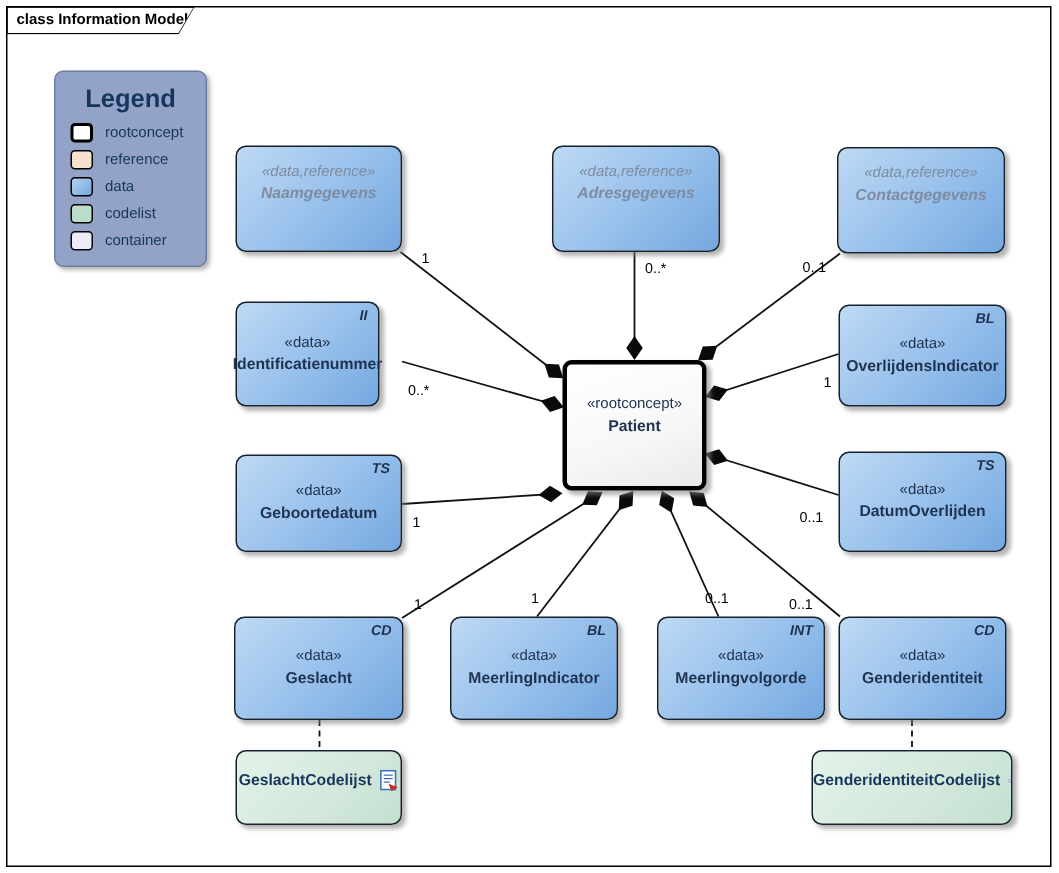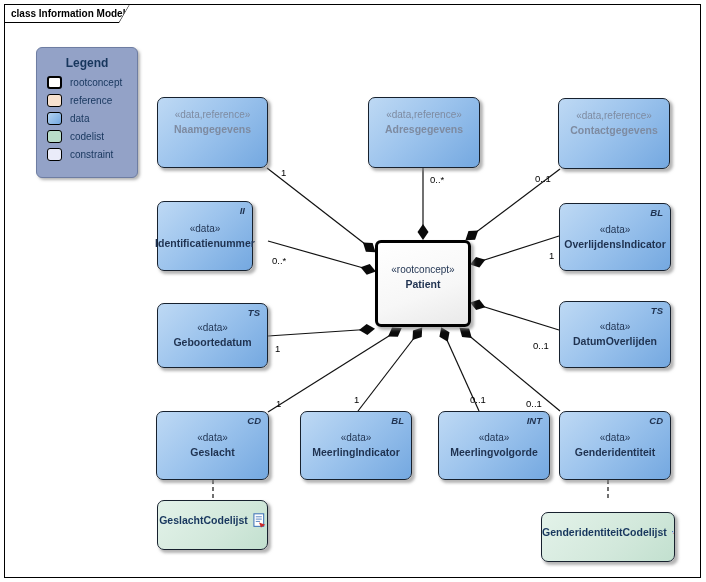--- a/index.html
+++ b/index.html
@@ -10,35 +10,35 @@
   
   .frame{position:absolute;left:4px;top:4px;width:695px;height:572px;border:1px solid #000;}
   .tab{position:absolute;left:4px;top:4px;width:126px;height:19px;background:#000;
        clip-path:polygon(0 0,100% 0,calc(100% - 11px) 100%,0 100%);}
   .tab-inner{position:absolute;left:1px;top:1px;width:124px;height:17px;background:#fff;
        clip-path:polygon(0 0,100% 0,calc(100% - 10px) 100%,0 100%);
        font-size:10px;font-weight:bold;color:#000;line-height:17px;padding-left:6px;box-sizing:border-box;}
   
   .legend{position:absolute;background:#93a2c7;border:1px solid #6e7da2;border-radius:6px;
           box-shadow:2px 2px 3px rgba(120,120,120,.55);}
-  .legend-title{text-align:center;font-weight:bold;font-size:12px;color:#17365d;margin:8px 0 6px 0;}
+  .legend-title{text-align:center;font-weight:bold;font-size:17px;color:#17365d;margin:8px 0 6px 0;}
   .legend-item{display:flex;align-items:center;gap:8px;margin:5px 0 5px 10px;text-align:center;}
   .swatch{width:15px;height:13px;border-radius:3px;border:1.4px solid #000;box-sizing:border-box;flex:0 0 auto;}
   .swatch.rootconcept{background:#ffffff;border-width:2.2px;}
   .swatch.container{background:#f8e2cf;}
   .swatch.data{background:linear-gradient(135deg,#b3d2f0,#74a8e0);}
   .swatch.codelist{background:#b9ddc9;}
   .swatch.constraint{background:#eaecf9;}
   .legend-label{font-size:10px;color:#17365d;}
   
   .node{position:absolute;box-sizing:border-box;border:1.3px solid #17212e;border-radius:7px;
         display:flex;flex-direction:column;align-items:center;
         box-shadow:2.5px 2.5px 3px rgba(130,130,130,.6);}
   .node.data,.node.reference{background:linear-gradient(135deg,#bed9f4 0%,#9dc4ed 45%,#74a8e0 100%);}
-  .node.reference{justify-content:flex-start;padding-top:10px;}
+  .node.reference{justify-content:flex-start;padding-top:10px;font-style:italic;}
   .node.data{justify-content:center;}
   .node.root{background:linear-gradient(160deg,#ffffff 0%,#f7f7f7 60%,#e9e9e9 100%);
              border:3px solid #000;border-radius:6px;justify-content:flex-start;padding-top:20px;}
   .node.codelist{background:linear-gradient(135deg,#e3f2e9 0%,#d2e8db 60%,#c2e0cf 100%);
              flex-direction:row;justify-content:center;align-items:flex-start;padding-top:11px;gap:5px;}
   .stereo{font-size:10px;color:#1f3250;line-height:14px;}
   .node-name{font-size:10.5px;font-weight:bold;color:#1f3250;line-height:15px;}
   .node.reference .stereo,.node.reference .node-name{color:#7e8ba1;}
   .type-label{position:absolute;top:3px;right:7px;font-size:9.5px;font-style:italic;font-weight:bold;color:#1f3250;}
   .cl-name{font-size:10.5px;font-weight:bold;color:#17365d;line-height:16px;}
@@ -143,21 +143,21 @@
       <div class="node codelist" style="left: 157px; top: 500px; width: 111px; height: 50px;">
         <span class="cl-name">GeslachtCodelijst</span>
         <svg viewBox="0 0 14 16" class="doc-icon">
           <rect x="1" y="0.8" width="10.5" height="13.5" fill="#ffffff" stroke="#3c6fb6" stroke-width="1.1"></rect>
           <line x1="3" y1="4" x2="9.5" y2="4" stroke="#3c6fb6" stroke-width="0.9"></line>
           <line x1="3" y1="6.5" x2="9.5" y2="6.5" stroke="#3c6fb6" stroke-width="0.9"></line>
           <line x1="3" y1="9" x2="7.5" y2="9" stroke="#3c6fb6" stroke-width="0.9"></line>
           <path d="M6.5 10.2 L13.2 12.6 L8.6 15.6 Z" fill="#c92a2a"></path>
         </svg>
       </div>
-      <div class="node codelist" style="left: 541px; top: 512px; width: 134px; height: 50px;">
+      <div class="node codelist" style="left: 541px; top: 500px; width: 134px; height: 50px;">
         <span class="cl-name">GenderidentiteitCodelijst</span>
         <svg viewBox="0 0 14 16" class="doc-icon">
           <rect x="1" y="0.8" width="10.5" height="13.5" fill="#ffffff" stroke="#3c6fb6" stroke-width="1.1"></rect>
           <line x1="3" y1="4" x2="9.5" y2="4" stroke="#3c6fb6" stroke-width="0.9"></line>
           <line x1="3" y1="6.5" x2="9.5" y2="6.5" stroke="#3c6fb6" stroke-width="0.9"></line>
           <line x1="3" y1="9" x2="7.5" y2="9" stroke="#3c6fb6" stroke-width="0.9"></line>
           <path d="M6.5 10.2 L13.2 12.6 L8.6 15.6 Z" fill="#c92a2a"></path>
         </svg>
       </div>
     </div>
@@ -176,21 +176,21 @@
         <div class="legend-item">
           <span class="swatch data"></span>
           <span class="legend-label">data</span>
         </div>
         <div class="legend-item">
           <span class="swatch codelist"></span>
           <span class="legend-label">codelist</span>
         </div>
         <div class="legend-item">
           <span class="swatch constraint"></span>
-          <span class="legend-label">constraint</span>
+          <span class="legend-label">container</span>
         </div>
       </div>
   </div>
 
   <div id="mults">
       <div class="mult" style="left: 281px; top: 167px;">1</div>
       <div class="mult" style="left: 430px; top: 174px;">0..*</div>
       <div class="mult" style="left: 535px; top: 173px;">0..1</div>
       <div class="mult" style="left: 272px; top: 255px;">0..*</div>
       <div class="mult" style="left: 549px; top: 250px;">1</div>

